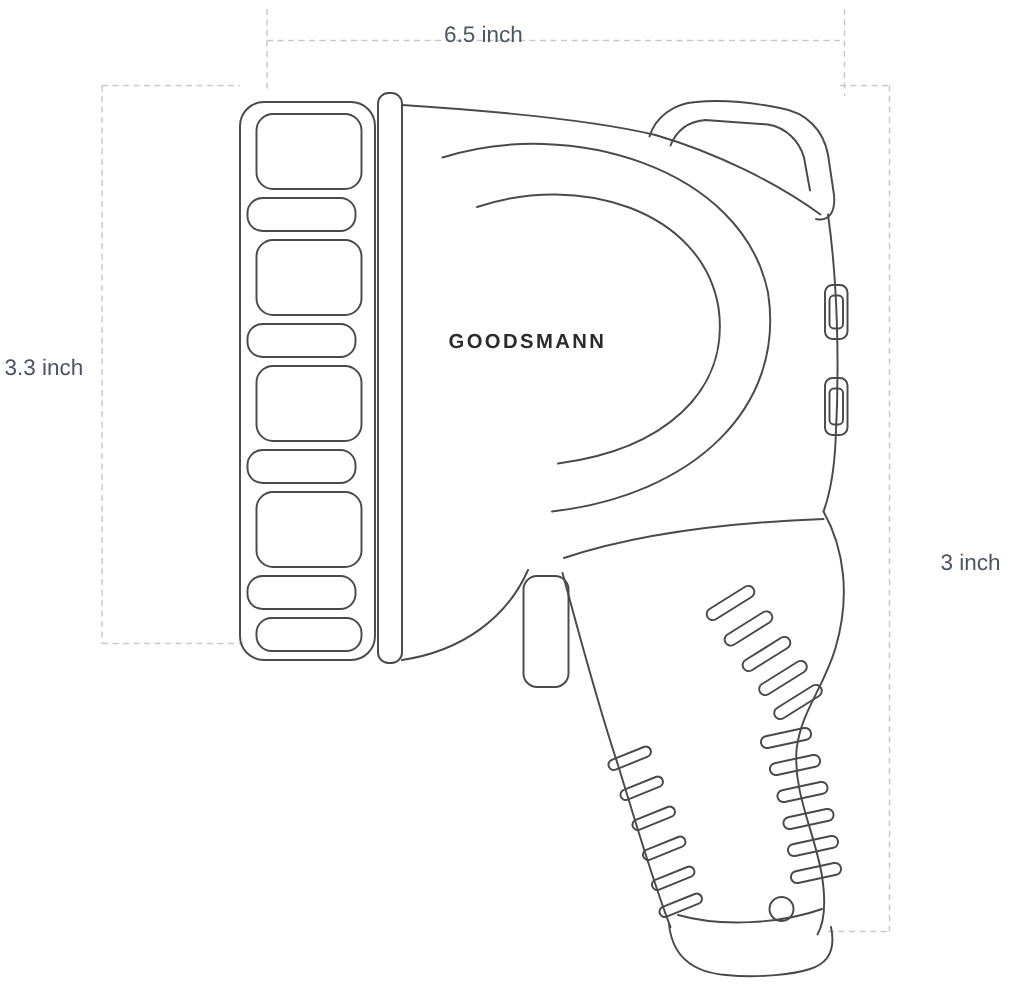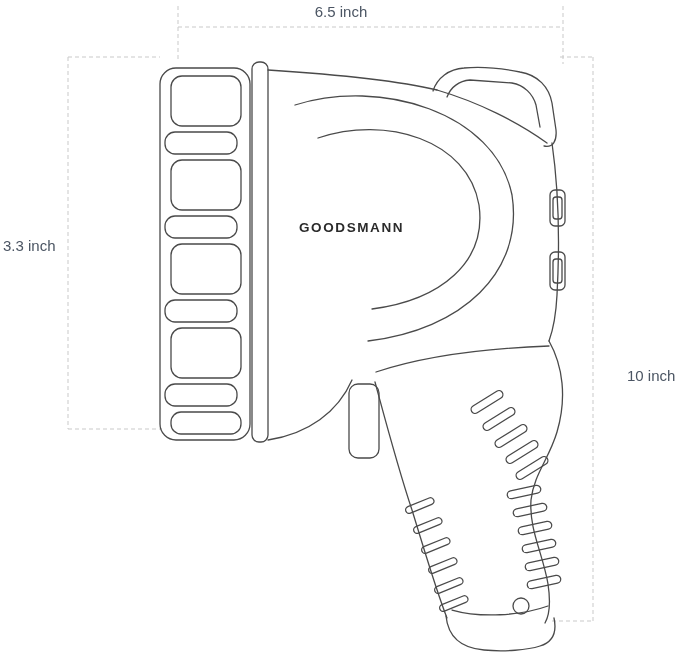--- a/index.html
+++ b/index.html
@@ -31,21 +31,21 @@
     letter-spacing:1.6px;
     fill:var(--color-brand_text,#2b2b2b);
     stroke:none;
   }
   .dim-label {
     position:absolute;
     font-size:15px;
     color:var(--color-label_text,#4b5563);
     white-space:nowrap;
   }
-  .dim-label.top { left:296px; top:3px; width:90px; text-align:center; }
+  .dim-label.top { left:296px; top:15px; width:90px; text-align:left; }
   .dim-label.left { left:3px; top:237px; }
   .dim-label.right { left:627px; top:367px; }
 </style>
 </head>
 <body>
 
 <div class="canvas">
 
   <svg width="679" height="660" viewBox="0 0 679 660">
 
@@ -141,15 +141,15 @@
         <rect class="draw" x="421" y="542" width="30" height="7" rx="3.5" transform="rotate(-22 436 546)"></rect>
         <rect class="draw" x="428" y="562" width="30" height="7" rx="3.5" transform="rotate(-22 443 566)"></rect>
         <rect class="draw" x="434" y="582" width="30" height="7" rx="3.5" transform="rotate(-22 449 586)"></rect>
         <rect class="draw" x="439" y="600" width="30" height="7" rx="3.5" transform="rotate(-22 454 604)"></rect>
       </g>
     </g>
   </svg>
 
   <div class="dim-label top">6.5 inch</div>
   <div class="dim-label left">3.3 inch</div>
-  <div class="dim-label right">10 inch</div>
+  <div class="dim-label right">3 inch</div>
 
 </div>
 
 </body></html>

